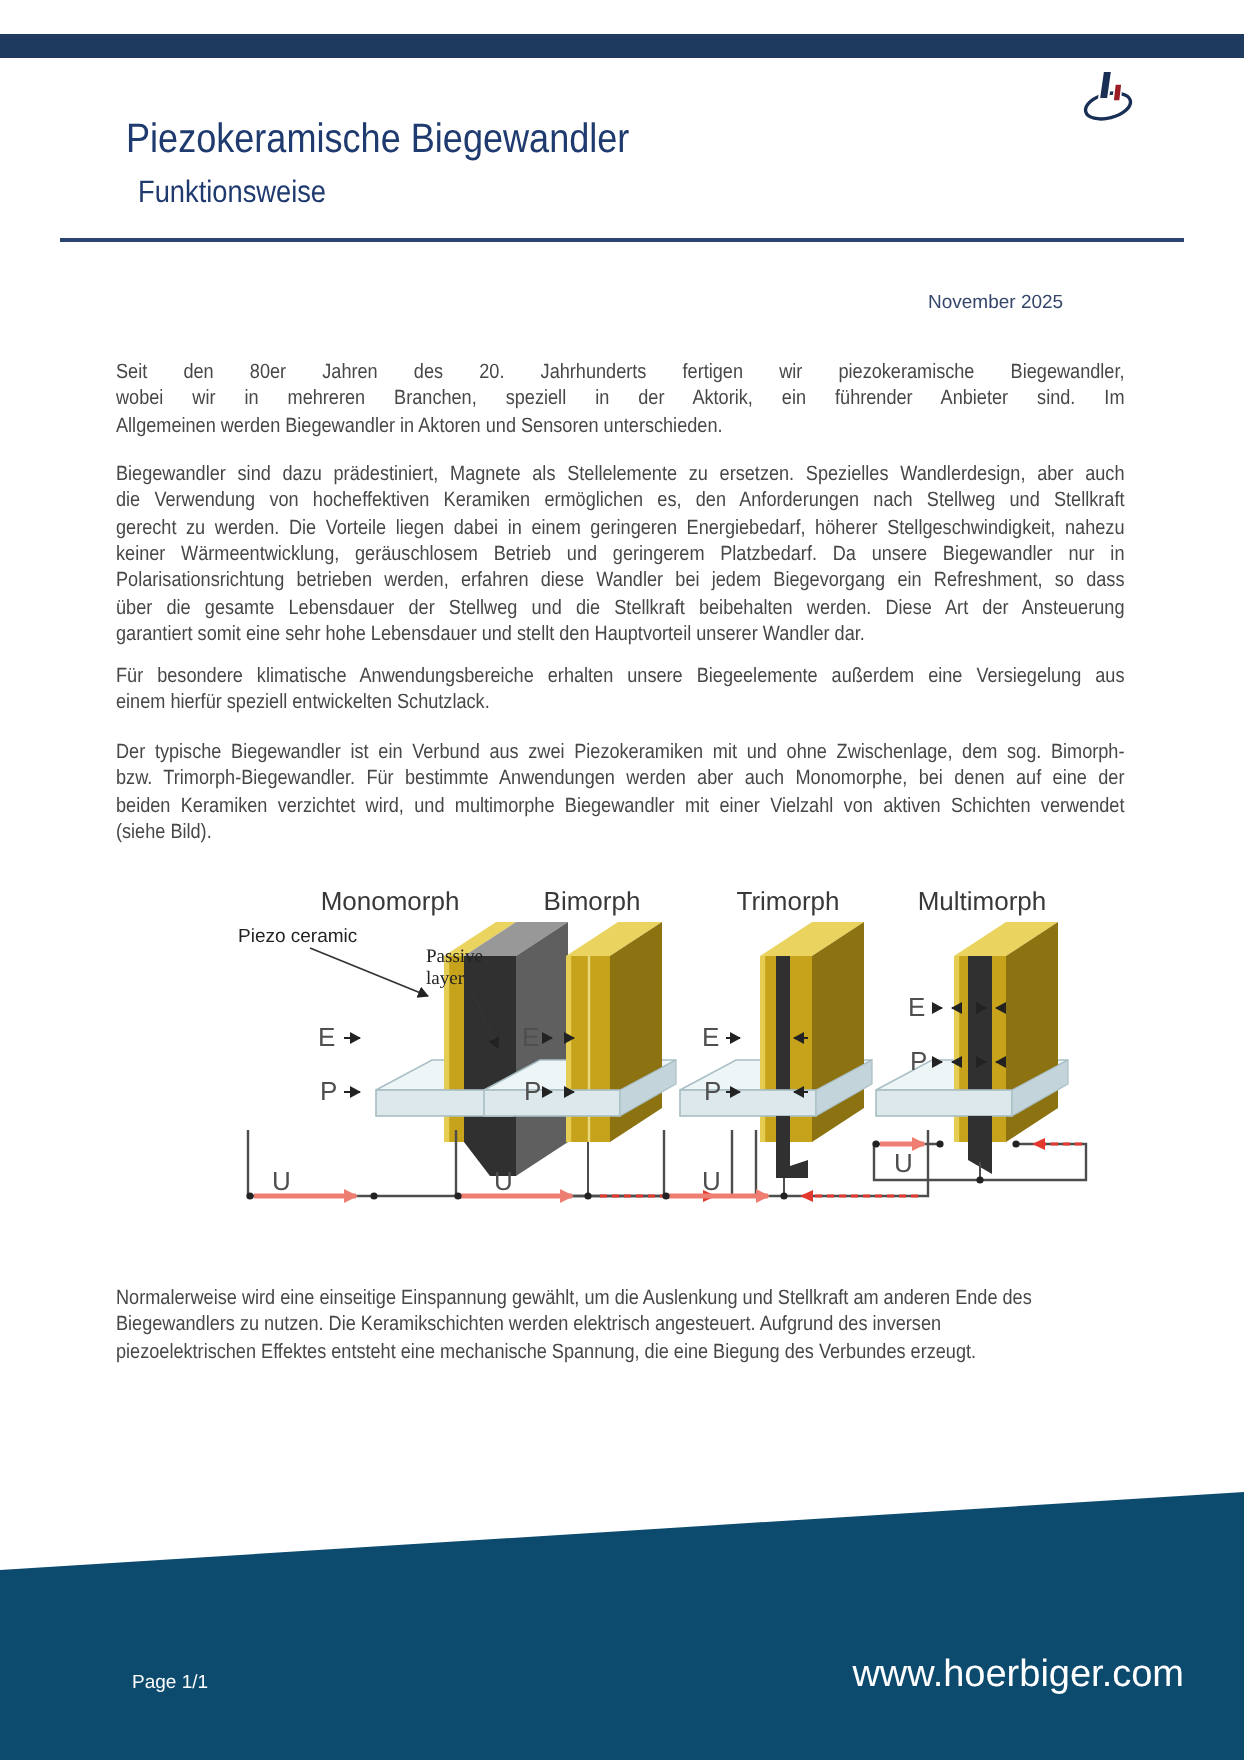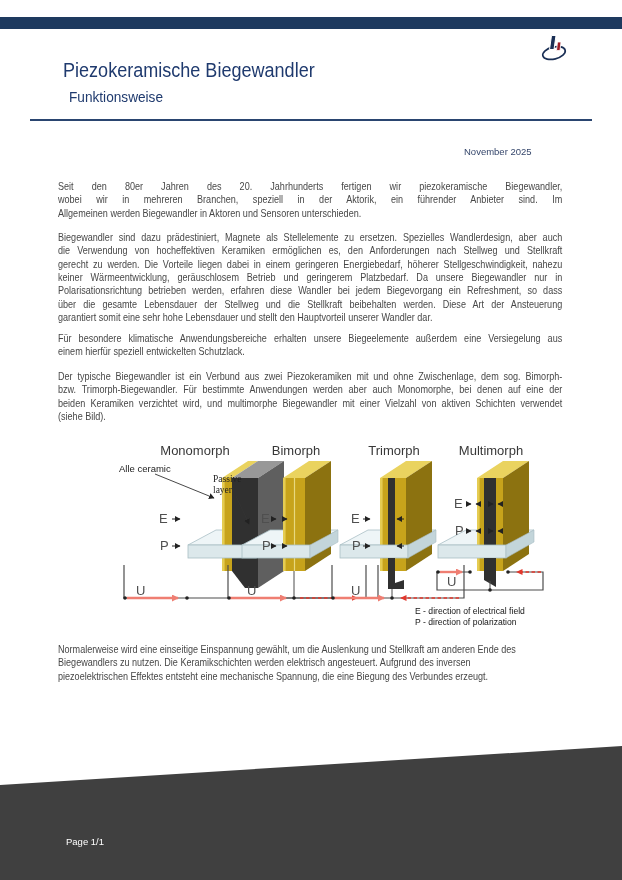--- a/index.html
+++ b/index.html
@@ -21,21 +21,21 @@
   .jz{text-align:justify;text-align-last:justify;}
   .diagram{position:absolute;left:0;top:438px;width:510px;height:207px;}
   .dsvg{position:absolute;left:0;top:0;}
   .annot{position:absolute;font-size:9.5px;color:#222;line-height:10.5px;}
   .annot-piezo{left:119px;top:26px;white-space:nowrap;}
   .annot-passive{left:213px;top:36px;width:48px;font-family:Liberation Serif, serif;}
   .legend{position:absolute;left:415px;top:168px;font-size:8.6px;line-height:11px;color:#151515;}
   .legend .ln{height:11px;}
   .tHdr{font-size:13px;fill:#383838;}
   .tEPU{font-size:13px;fill:#4f4f4f;}
-  .footer{position:absolute;left:0;top:740px;width:622px;height:140px;background:#404040;
+  .footer{position:absolute;left:0;top:740px;width:622px;height:140px;background:#0c4a6e;
           clip-path:polygon(0 45px,622px 6px,622px 140px,0 140px);}
   .page-num{position:absolute;left:66px;top:96px;font-size:9.5px;color:#ffffff;}
   .website{position:absolute;right:30px;top:87px;font-size:19px;color:#ffffff;white-space:nowrap;}
   .copyright{position:absolute;left:66px;top:116px;font-size:8.2px;color:#e6ebf1;white-space:nowrap;}
 </style>
 </head>
 <body>
 
 <div class="page">
 
@@ -200,25 +200,22 @@
         <line x1="488" y1="66" x2="493" y2="66" stroke="#222" stroke-width="1" marker-end="url(#mA)"></line>
         <line x1="503" y1="66" x2="498" y2="66" stroke="#222" stroke-width="1" marker-end="url(#mA)"></line>
         <text x="455" y="97" class="tEPU">P</text>
         <line x1="466" y1="93" x2="471" y2="93" stroke="#222" stroke-width="1" marker-end="url(#mA)"></line>
         <line x1="481" y1="93" x2="476" y2="93" stroke="#222" stroke-width="1" marker-end="url(#mA)"></line>
         <line x1="488" y1="93" x2="493" y2="93" stroke="#222" stroke-width="1" marker-end="url(#mA)"></line>
         <line x1="503" y1="93" x2="498" y2="93" stroke="#222" stroke-width="1" marker-end="url(#mA)"></line>
       </g>
     </svg>
 
-    <div class="annot annot-piezo">Alle ceramic</div>
+    <div class="annot annot-piezo">Piezo ceramic</div>
     <div class="annot annot-passive">Passive layer</div>
-    <div class="legend">
-        <div class="ln">E - direction of electrical field</div>
-        <div class="ln">P - direction of polarization</div>
-      </div>
   </div>
 
   <div class="footer">
     <div class="page-num">Page 1/1</div>
+    <div class="website">www.hoerbiger.com</div>
   </div>
 
 </div>
 
 </body></html>

